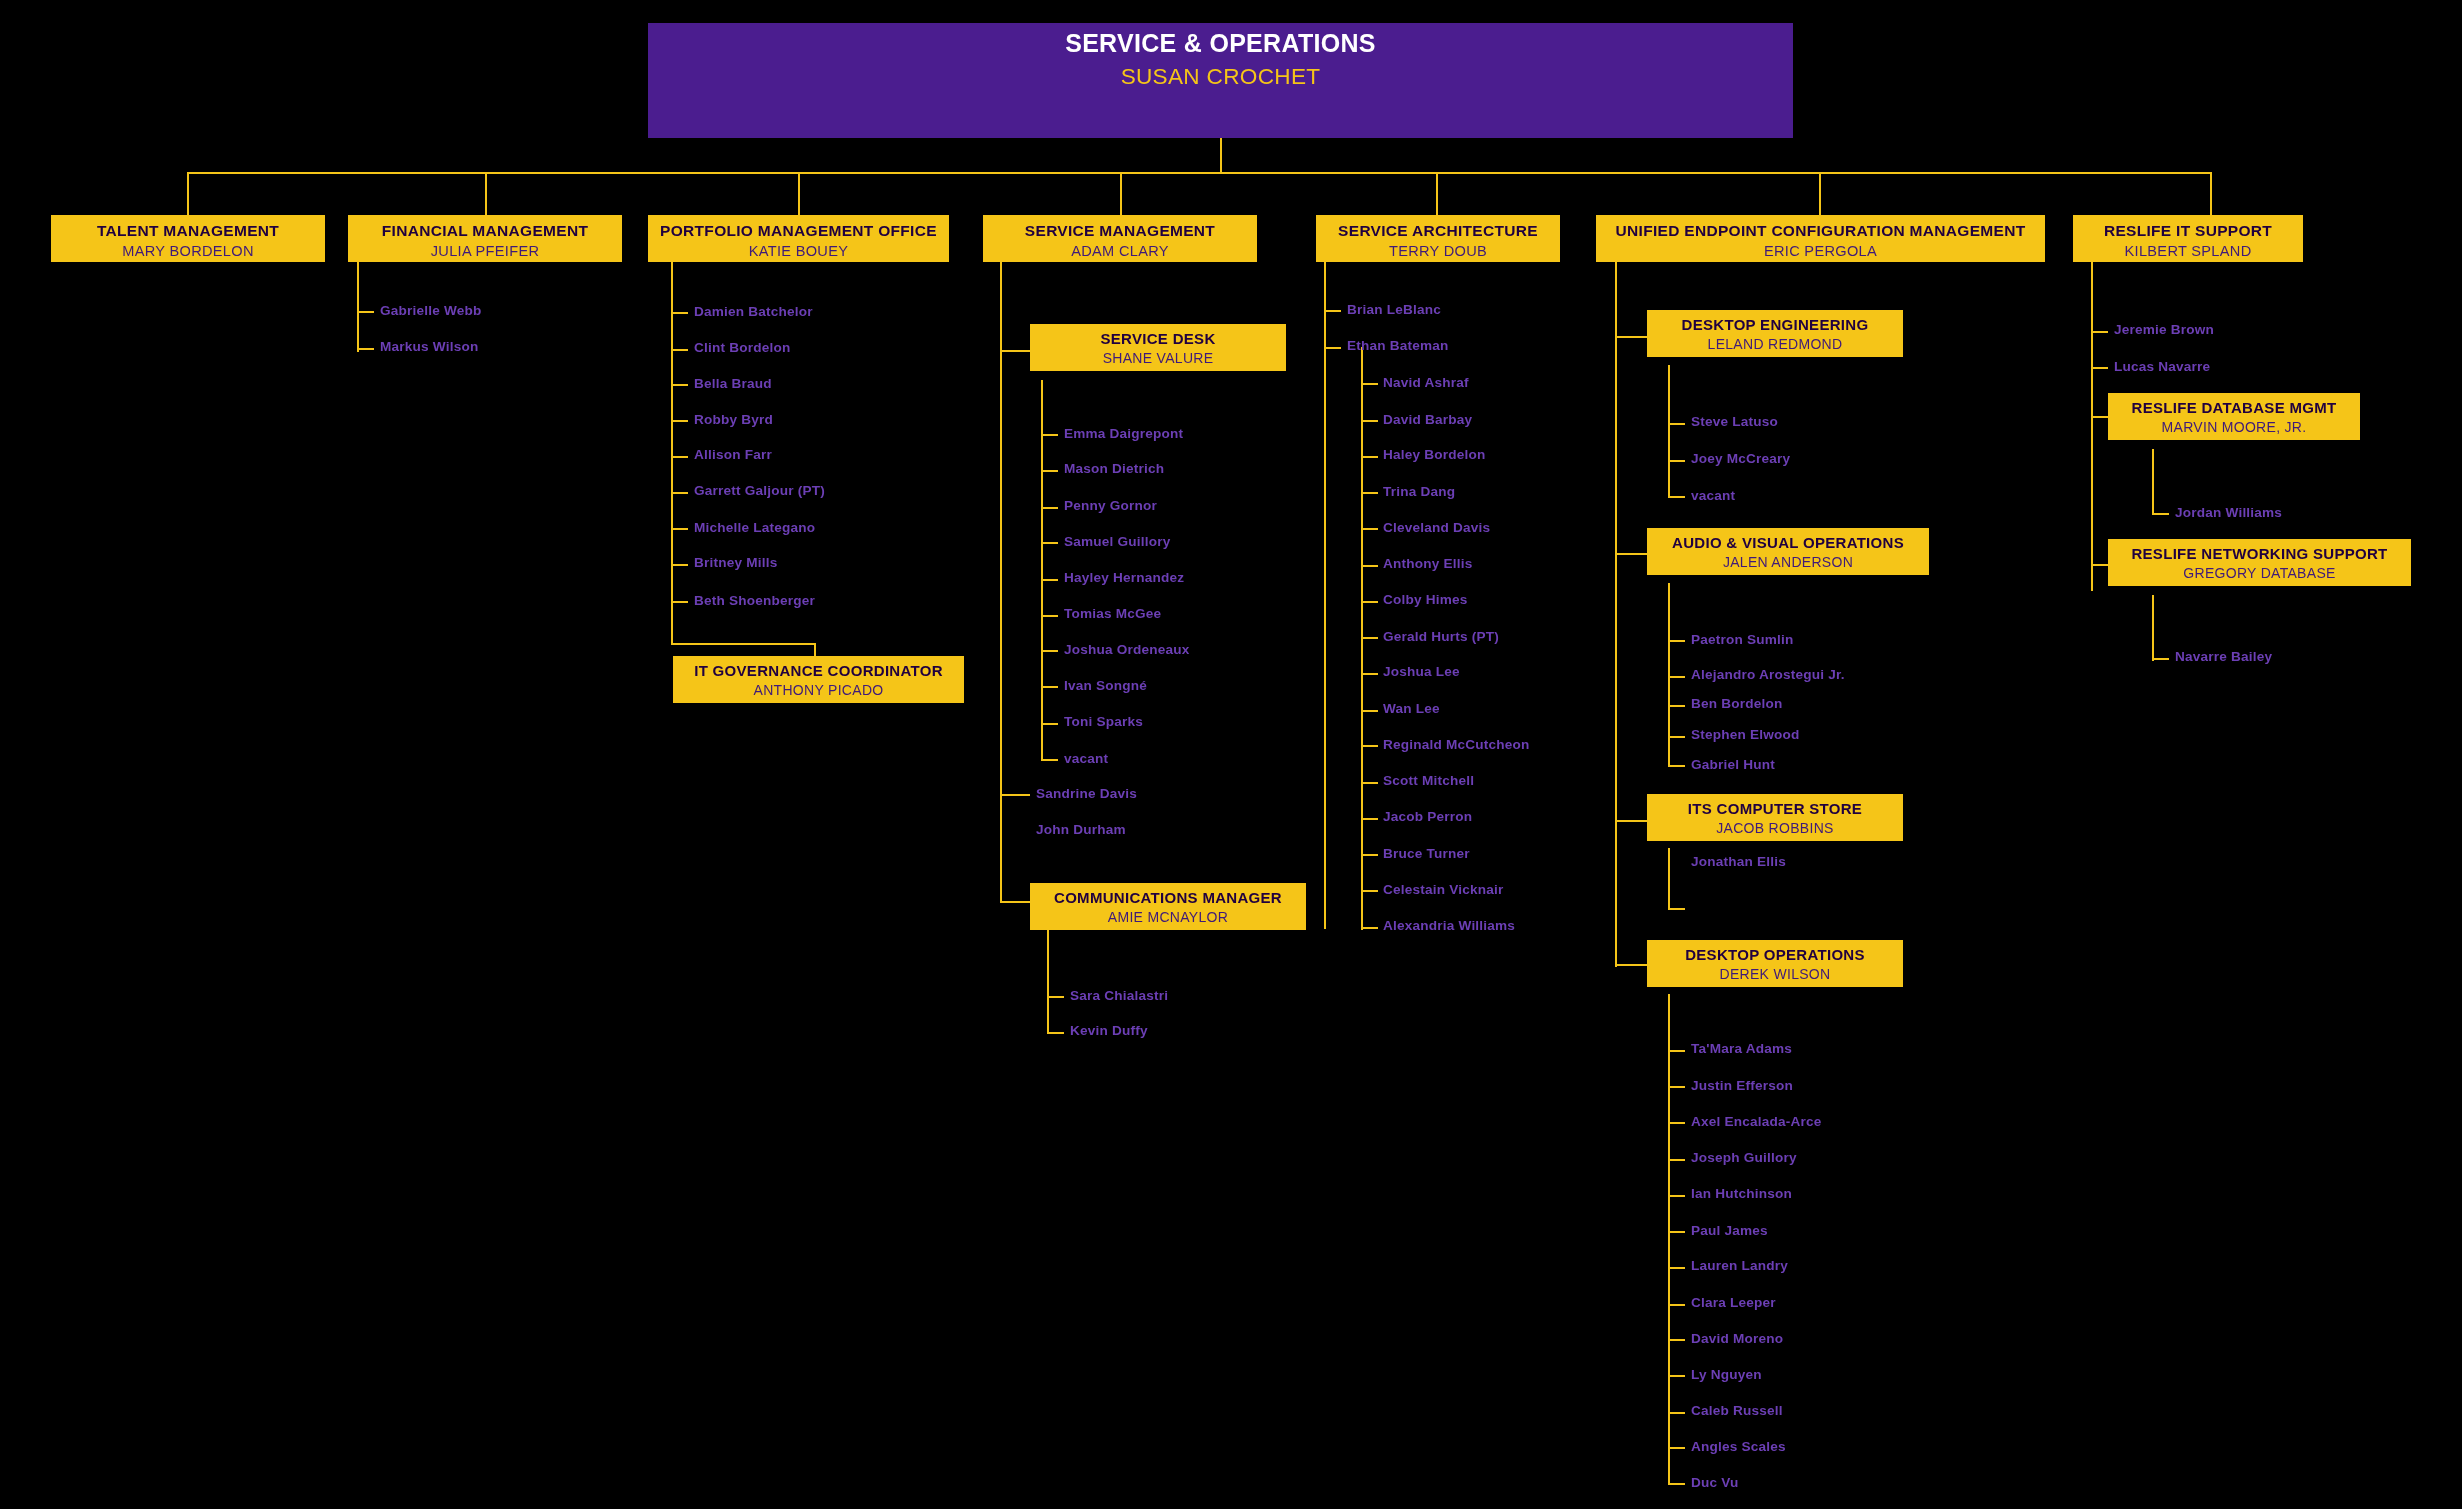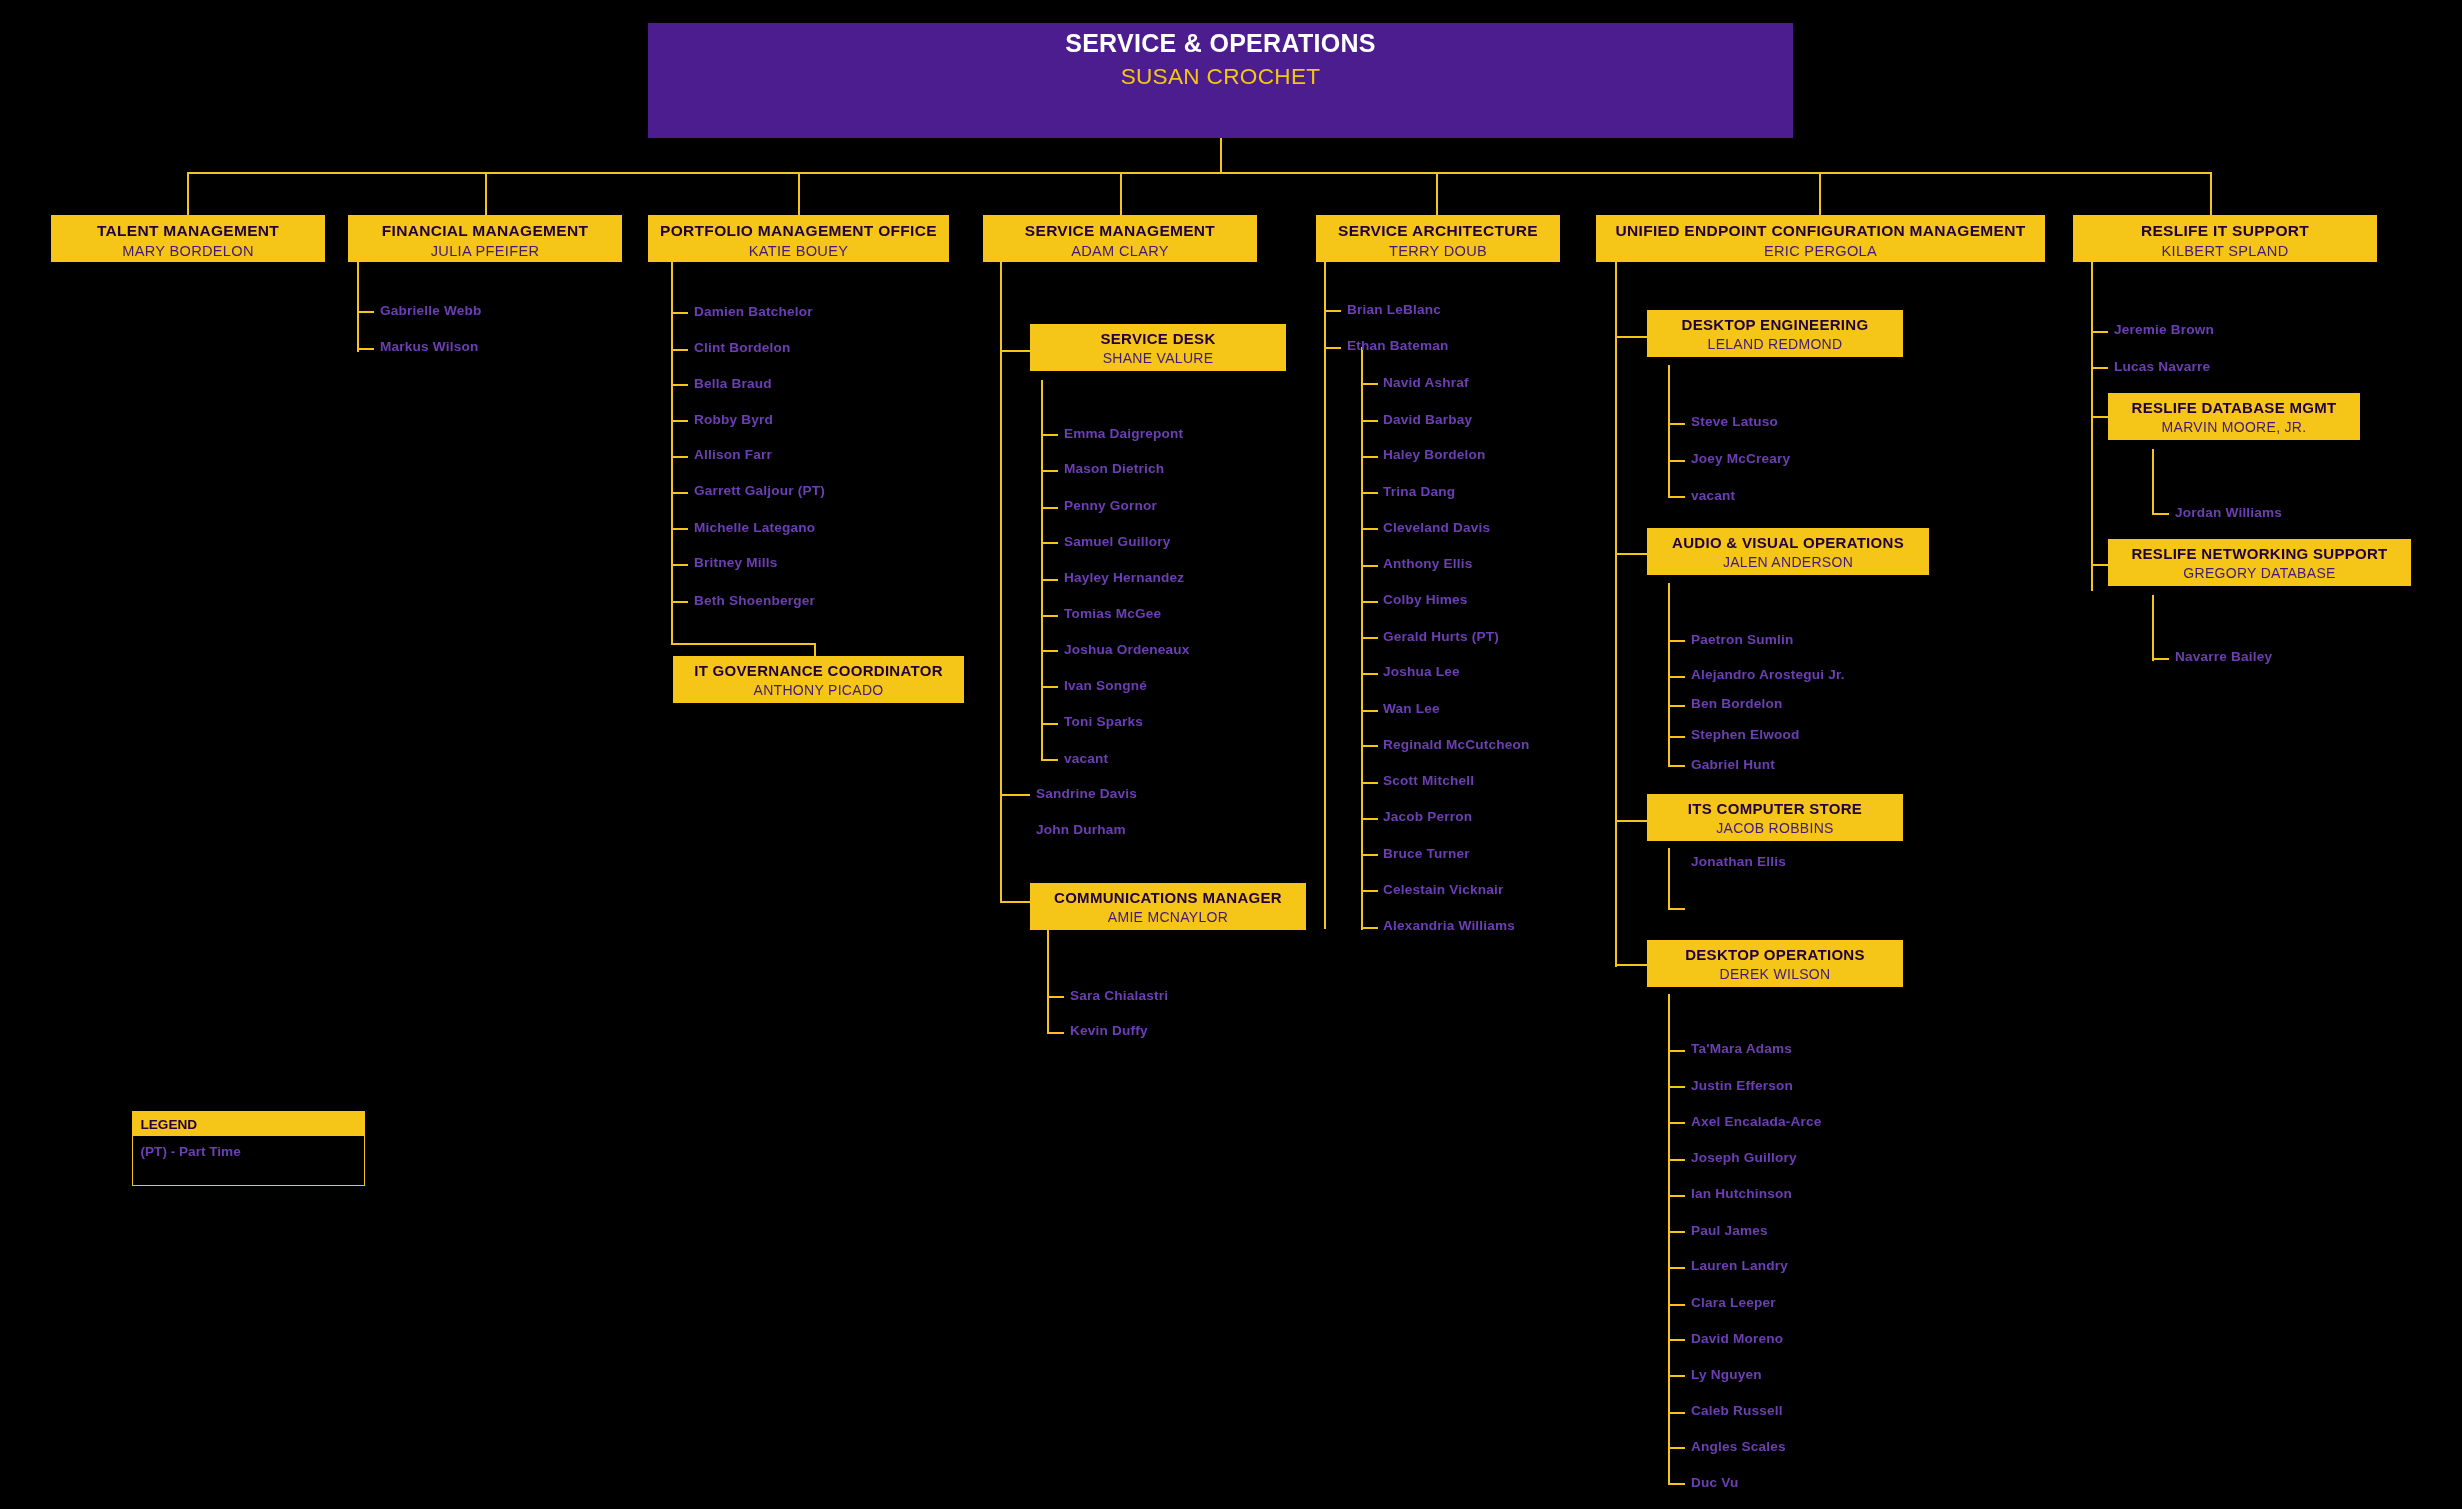--- a/index.html
+++ b/index.html
@@ -242,21 +242,21 @@
   <div class="box gold" style="left:1316px; top:215px; width:244px; height:47px;">
     <span class="t1">SERVICE ARCHITECTURE</span>
     <span class="t2">TERRY DOUB</span>
   </div>
 
   <div class="box gold" style="left:1596px; top:215px; width:449px; height:47px;">
     <span class="t1">UNIFIED ENDPOINT CONFIGURATION MANAGEMENT</span>
     <span class="t2">ERIC PERGOLA</span>
   </div>
 
-  <div class="box gold" style="left:2073px; top:215px; width:304px; height:47px;">
+  <div class="box gold" style="left:2073px; top:215px; width:230px; height:47px;">
     <span class="t1">RESLIFE IT SUPPORT</span>
     <span class="t2">KILBERT SPLAND</span>
   </div>
 
   <div class="box gold sub" style="left:1030px; top:324px; width:256px; height:47px;">
     <span class="t1">SERVICE DESK</span>
     <span class="t2">SHANE VALURE</span>
   </div>
 
   <div class="box gold sub" style="left:673px; top:656px; width:291px; height:47px;">
@@ -373,19 +373,15 @@
   <div class="leaf" style="left:1691px; top:1367px;">Ly Nguyen</div>
   <div class="leaf" style="left:1691px; top:1403px;">Caleb Russell</div>
   <div class="leaf" style="left:1691px; top:1439px;">Angles Scales</div>
   <div class="leaf" style="left:1691px; top:1475px;">Duc Vu</div>
 
   <div class="leaf" style="left:2114px; top:322px;">Jeremie Brown</div>
   <div class="leaf" style="left:2114px; top:359px;">Lucas Navarre</div>
   <div class="leaf" style="left:2175px; top:505px;">Jordan Williams</div>
   <div class="leaf" style="left:2175px; top:649px;">Navarre Bailey</div>
 
-  <div class="legend-box" style="left:132px; top:1111px; width:233px; height:75px;">
-    <div class="legend-title">LEGEND</div>
-    <div class="legend-item">(PT) - Part Time</div>
-  </div>
 
 </div>
 
 
 </body></html>

